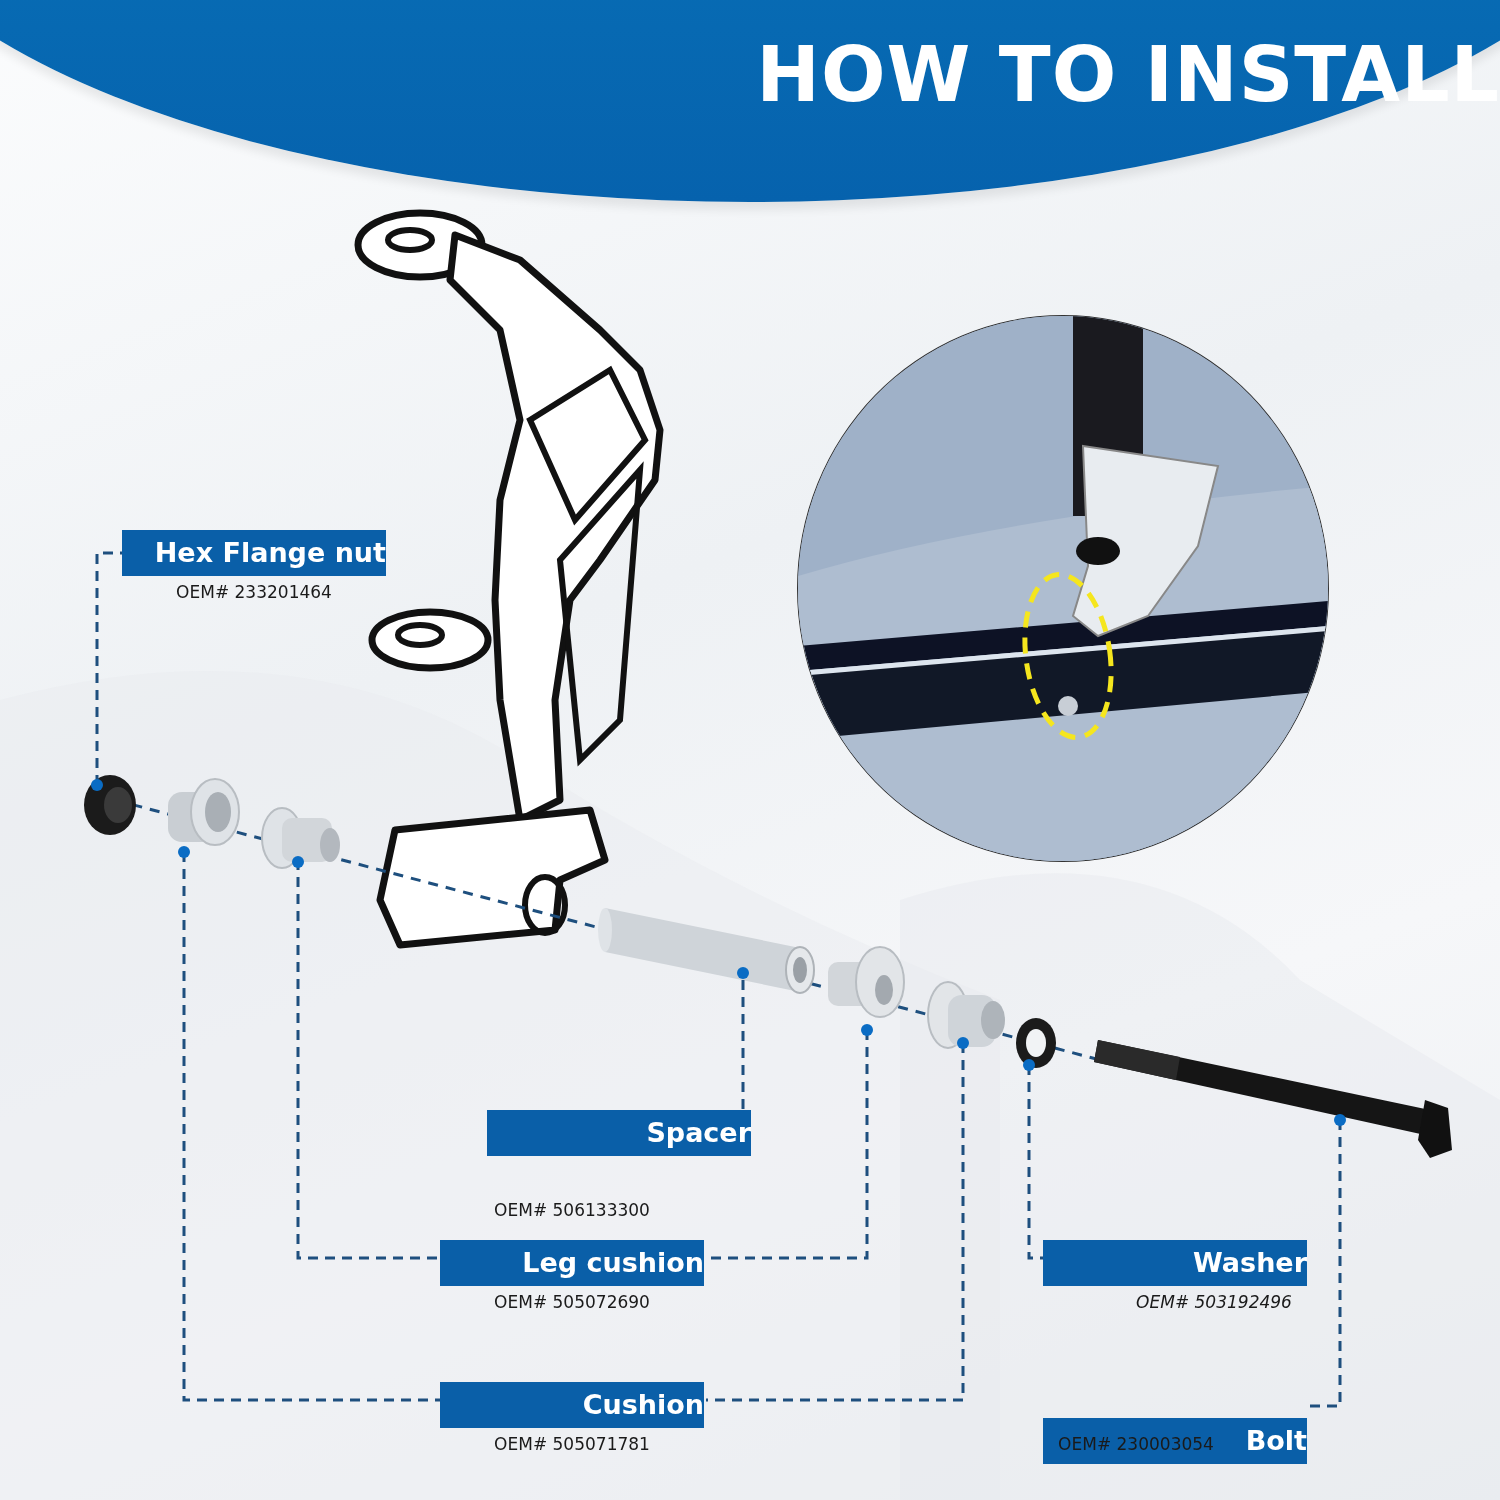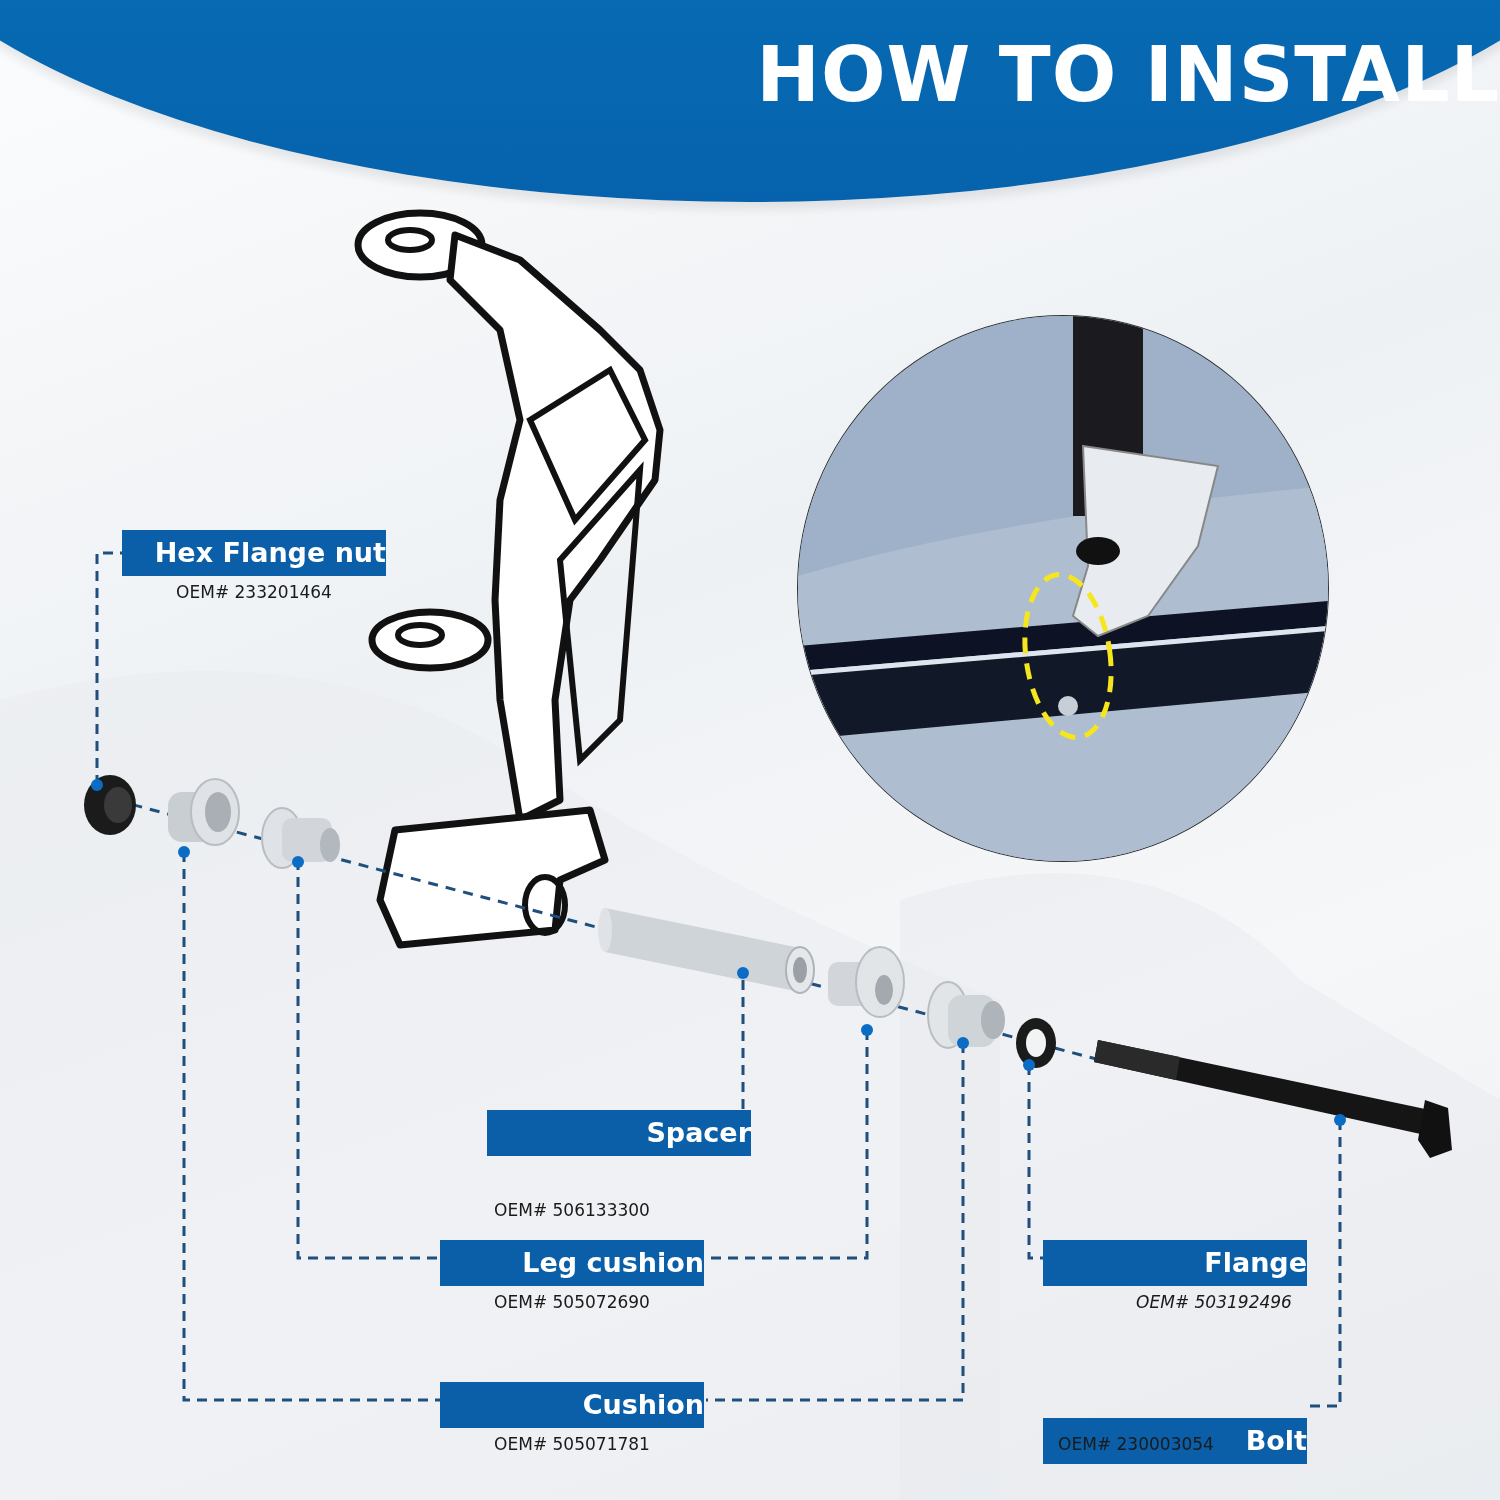--- a/index.html
+++ b/index.html
@@ -158,17 +158,17 @@
 
 <div class="label-box" style="left:440px;top:1110px;margin-left:47px;">Spacer</div>
 <div class="oem" style="left:440px;top:1200px;text-align:center;">OEM# 506133300</div>
 
 <div class="label-box" style="left:440px;top:1240px;">Leg cushion</div>
 <div class="oem" style="left:440px;top:1292px;">OEM# 505072690</div>
 
 <div class="label-box" style="left:440px;top:1382px;">Cushion</div>
 <div class="oem" style="left:440px;top:1434px;">OEM# 505071781</div>
 
-<div class="label-box" style="left:1043px;top:1240px;">Flange</div>
+<div class="label-box" style="left:1043px;top:1240px;">Washer</div>
 <div class="oem" style="left:1082px;top:1292px;font-style:italic;">OEM# 503192496</div>
 
 <div class="label-box" style="left:1043px;top:1418px;">Bolt</div>
 <div class="oem" style="left:1004px;top:1434px;">OEM# 230003054</div>
 
 </body></html>

